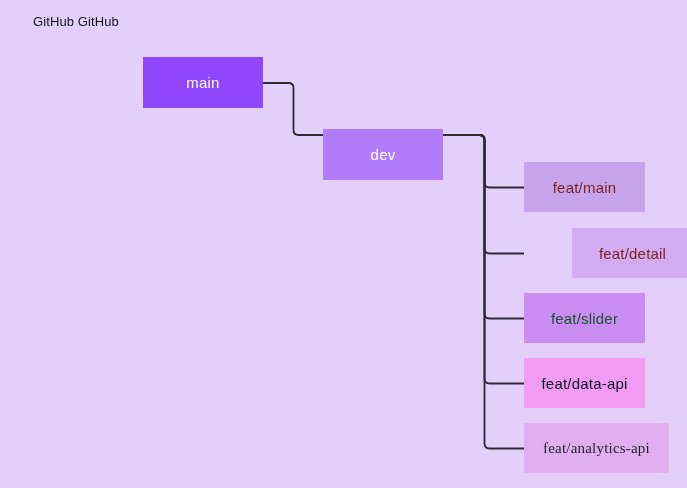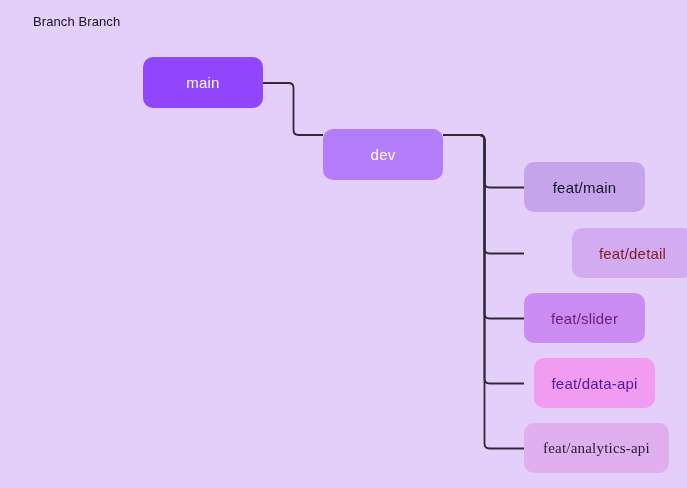--- a/index.html
+++ b/index.html
@@ -32,38 +32,37 @@
   .node {
     position: absolute;
     display: flex;
     align-items: center;
     justify-content: center;
     font-size: 15px;
     font-weight: 400;
     letter-spacing: 0.2px;
     white-space: nowrap;
     cursor: default;
-    border-radius: 10px;
   }
 </style>
 </head>
 <body>
 
 <div class="canvas" style="background: rgb(227, 207, 250); width: 687px; height: 488px;">
-  <div class="diagram-title" style="color: rgb(22, 19, 28);">Branch Branch</div>
+  <div class="diagram-title" style="color: rgb(22, 19, 28);">GitHub GitHub</div>
   <svg id="edges" xmlns="http://www.w3.org/2000/svg" viewBox="0 0 687 488">
       <path d="M263 83 H288.5 Q293.5 83 293.5 88 V130 Q293.5 135 298.5 135 H323" fill="none" stroke="#2E2A36" stroke-width="1.8"></path>
       <path d="M443 135 H479.5 Q484.5 135 484.5 140 V182.5 Q484.5 187.5 489.5 187.5 H524" fill="none" stroke="#2E2A36" stroke-width="1.8"></path>
       <path d="M443 135 H479.5 Q484.5 135 484.5 140 V248.5 Q484.5 253.5 489.5 253.5 H524" fill="none" stroke="#2E2A36" stroke-width="1.8"></path>
       <path d="M443 135 H479.5 Q484.5 135 484.5 140 V313.5 Q484.5 318.5 489.5 318.5 H524" fill="none" stroke="#2E2A36" stroke-width="1.8"></path>
       <path d="M443 135 H479.5 Q484.5 135 484.5 140 V378.5 Q484.5 383.5 489.5 383.5 H524" fill="none" stroke="#2E2A36" stroke-width="1.8"></path>
       <path d="M443 135 H479.5 Q484.5 135 484.5 140 V443.5 Q484.5 448.5 489.5 448.5 H524" fill="none" stroke="#2E2A36" stroke-width="1.8"></path>
     </svg>
   <div id="nodes">
       <div class="node" style="left: 143px; top: 57px; width: 120px; height: 51px; background: rgb(145, 70, 251); color: rgb(255, 255, 255);">main</div>
       <div class="node" style="left: 323px; top: 109px; width: 120px; height: 51px; background: rgb(178, 124, 250); color: rgb(255, 255, 255); margin-top: 20px;">dev</div>
-      <div class="node" style="left: 524px; top: 162px; width: 121px; height: 50px; background: rgb(197, 164, 235); color: #0f172a;">feat/main</div>
+      <div class="node" style="left: 524px; top: 162px; width: 121px; height: 50px; background: rgb(197, 164, 235); color: #7f1d1d;">feat/main</div>
       <div class="node" style="left: 524px; top: 228px; width: 121px; height: 50px; background: rgb(210, 171, 241); color: #7f1d1d; margin-left: 48px;">feat/detail</div>
-      <div class="node" style="left: 524px; top: 293px; width: 121px; height: 50px; background: rgb(203, 141, 243); color: #701a75;">feat/slider</div>
-      <div class="node" style="left: 524px; top: 358px; width: 121px; height: 50px; background: rgb(242, 155, 243); color: #4c1d95; margin-left: 10px;">feat/data-api</div>
+      <div class="node" style="left: 524px; top: 293px; width: 121px; height: 50px; background: rgb(203, 141, 243); color: #14532d;">feat/slider</div>
+      <div class="node" style="left: 524px; top: 358px; width: 121px; height: 50px; background: rgb(242, 155, 243); color: #0f172a;">feat/data-api</div>
       <div class="node" style="left: 524px; top: 423px; width: 145px; height: 50px; background: rgb(224, 175, 240); color: rgb(34, 29, 45); font-family: Liberation Serif, serif;">feat/analytics-api</div>
     </div>
 </div>
 
 </body></html>

